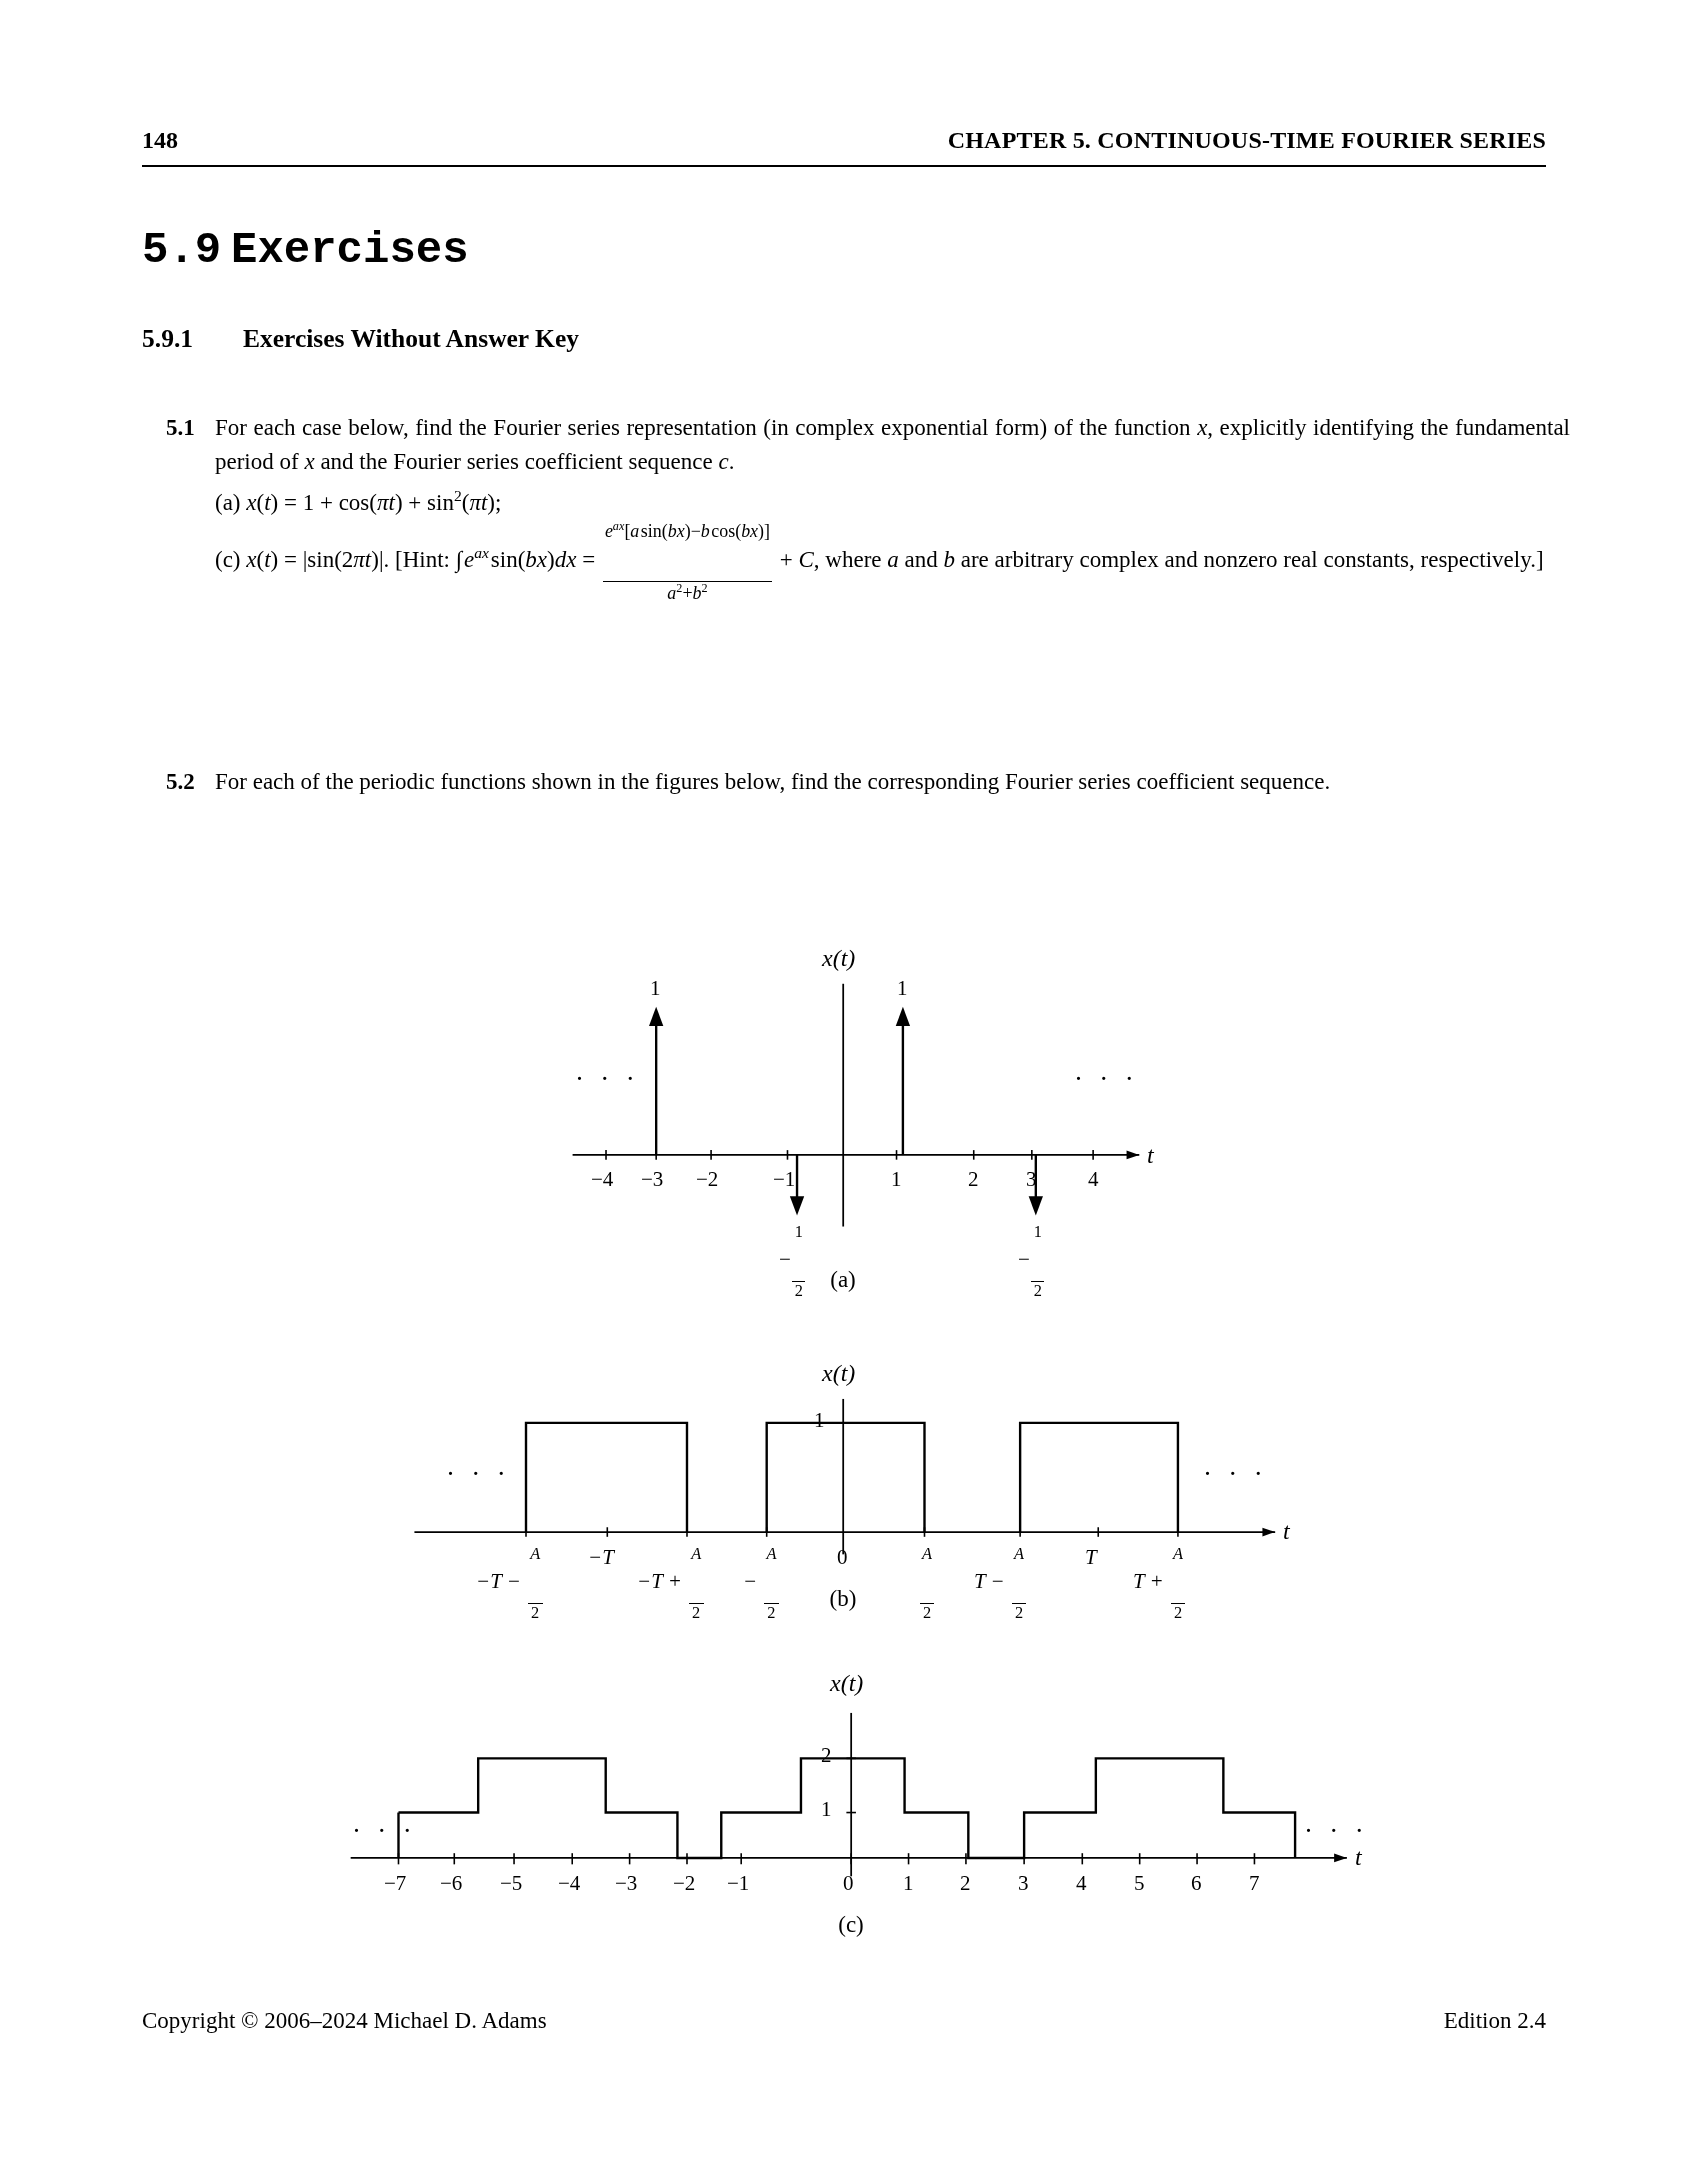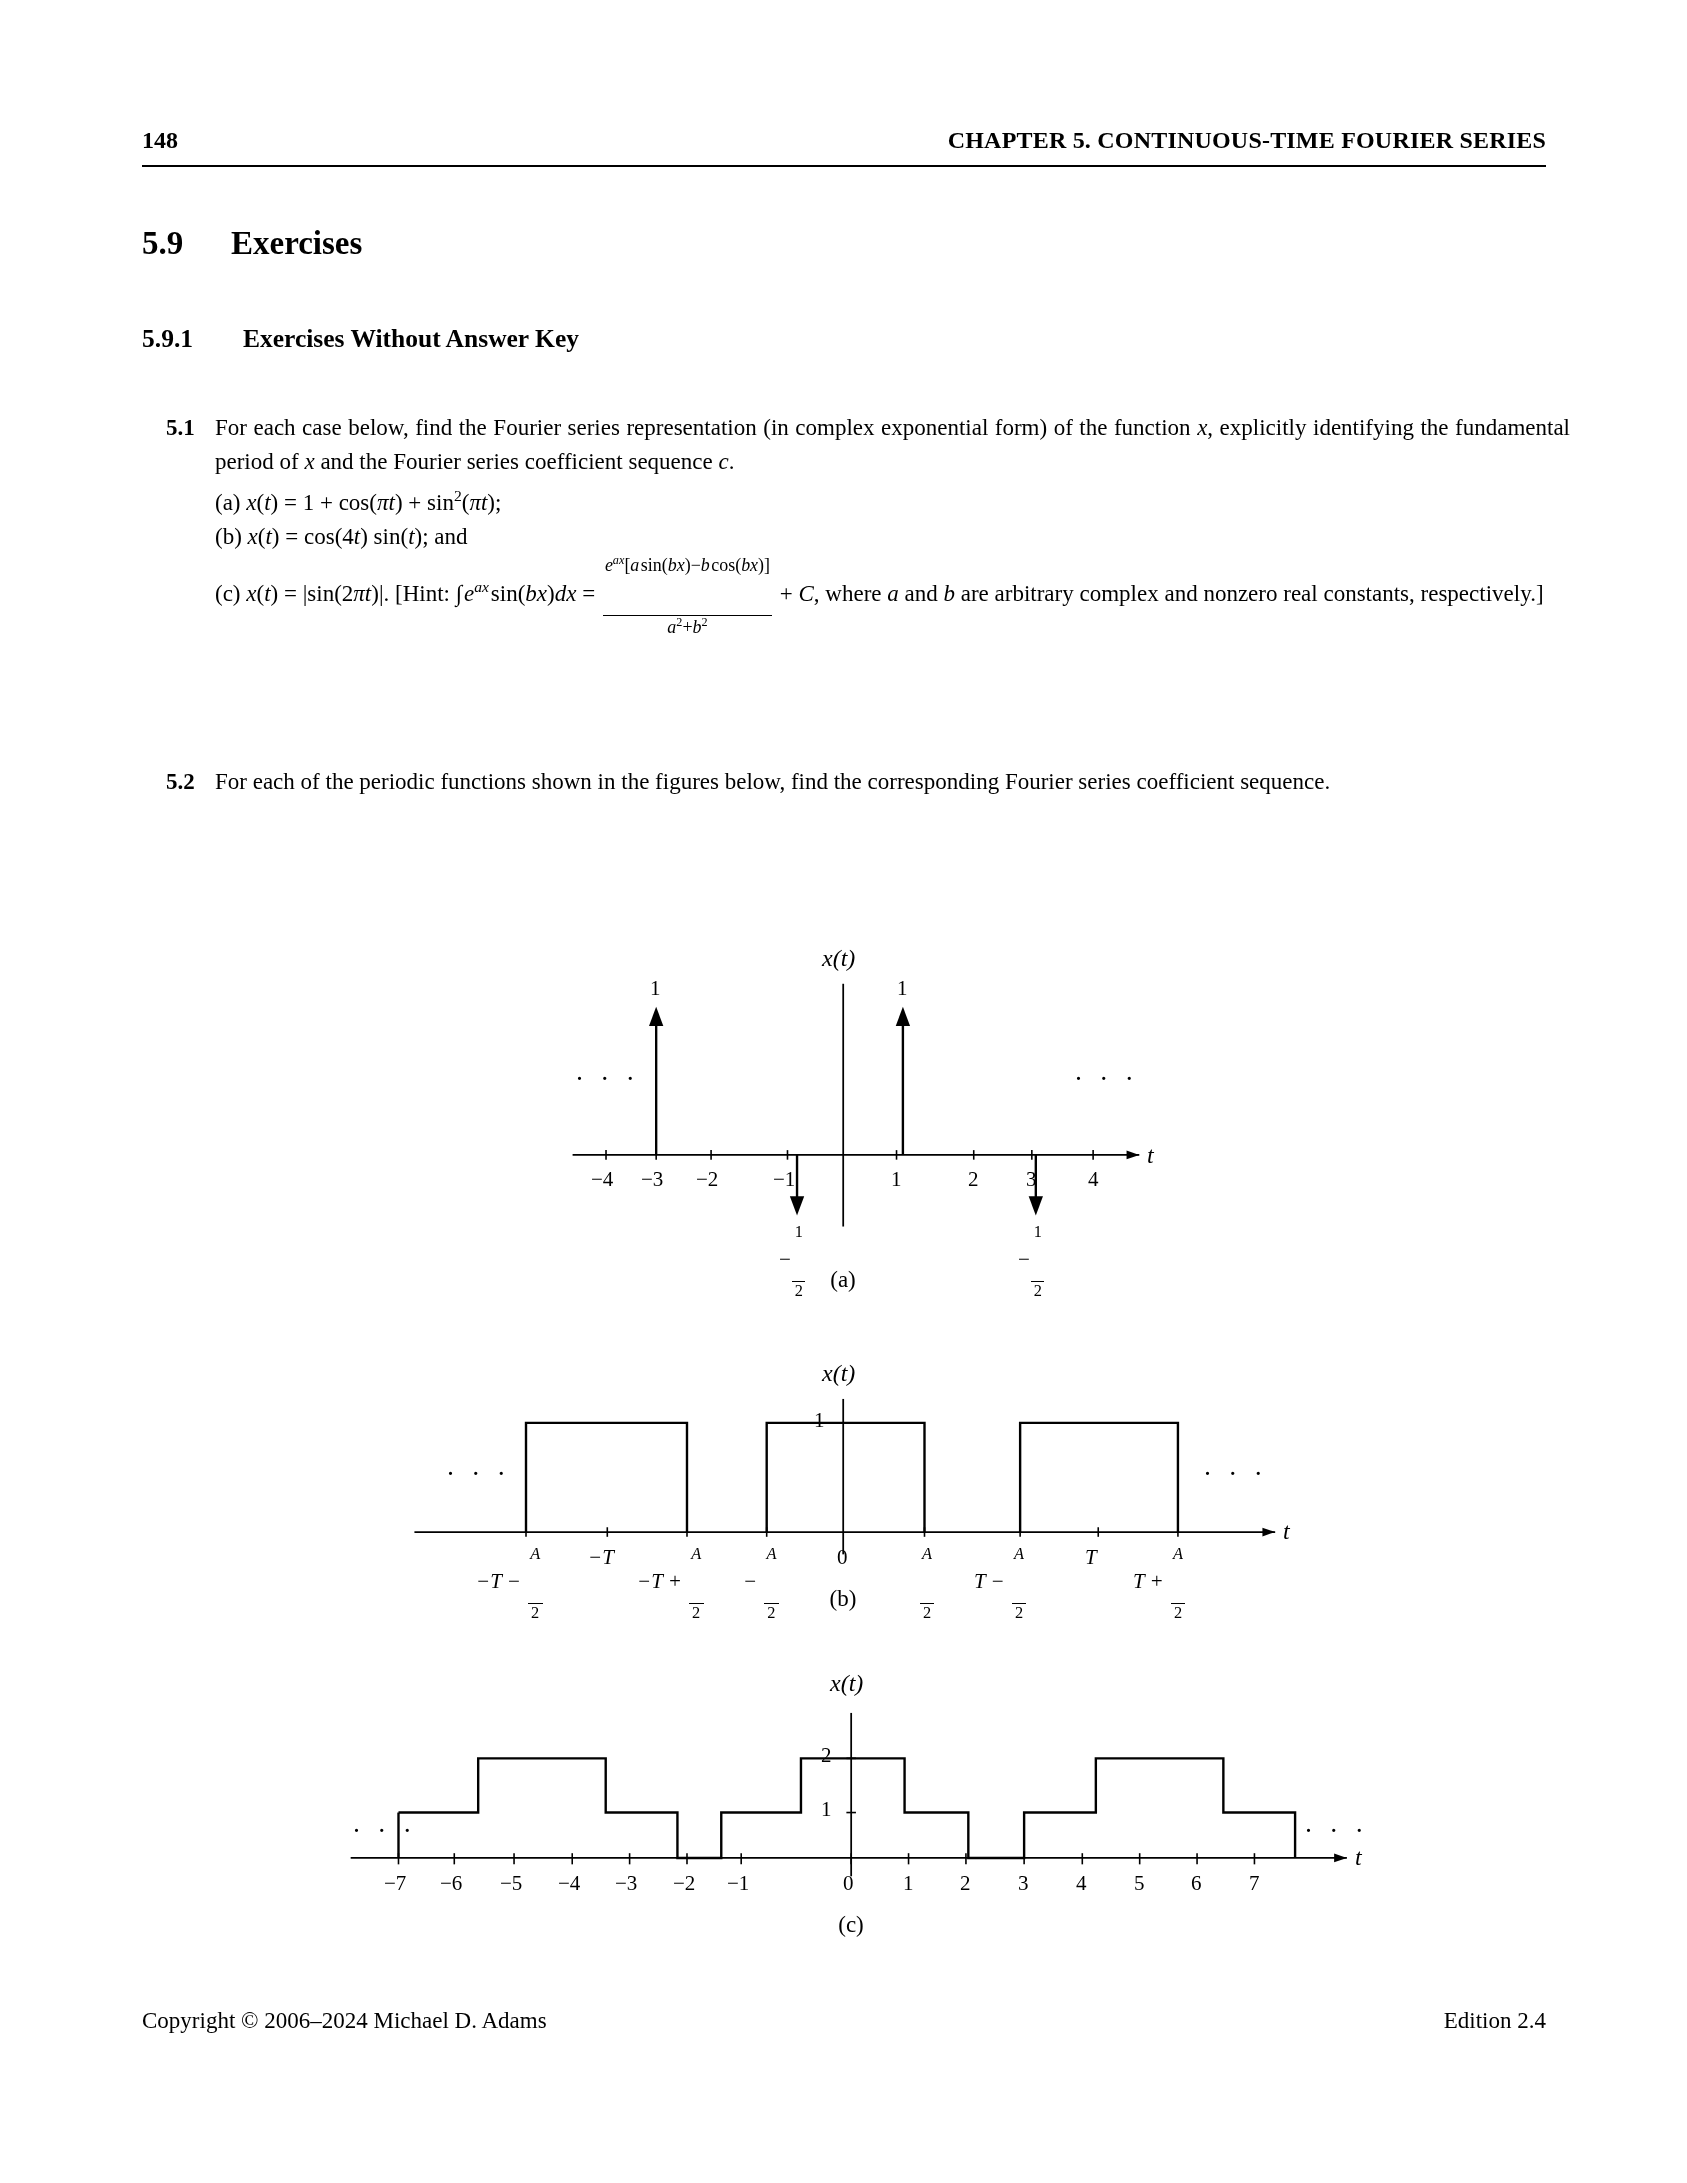--- a/index.html
+++ b/index.html
@@ -42,22 +42,23 @@
     width: 1404px;
     height: 2.4px;
     background: #000;
   }
 
   
   .sec-title {
     position: absolute;
     left: 142px;
     top: 225px;
-    font-size: 33px;
+    font-size: 44px;
     font-weight: bold;
+    font-family: Liberation Mono, monospace;
   }
   .sec-title .num { display: inline-block; width: 89px; }
 
   .subsec-title {
     position: absolute;
     left: 142px;
     top: 324px;
     font-size: 25.5px;
     font-weight: bold;
   }
@@ -152,23 +153,20 @@
 
   <div class="exercise" id="ex51">
     <span class="ex-num">5.1</span>
     <div class="ex-body">
       <div style="text-align:justify;">
         For each case below, find the Fourier series representation (in complex exponential form) of the function&nbsp;<i>x</i>,
         explicitly identifying the fundamental period of <i>x</i> and the Fourier series coefficient sequence <i>c</i>.
       </div>
       <div>
         (a)&nbsp;<i>x</i>(<i>t</i>) = 1 + cos(<i>πt</i>) + sin<sup>2</sup>(<i>πt</i>);
-      </div>
-      <div>
-        (b)&nbsp;<i>x</i>(<i>t</i>) = cos(4<i>t</i>) sin(<i>t</i>); and
       </div>
       <div style="line-height:41px;">
         (c)&nbsp;<i>x</i>(<i>t</i>) = |sin(2<i>πt</i>)|. [Hint: ∫ <i>e<sup>ax</sup></i> sin(<i>bx</i>)<i>dx</i> =
         <span class="frac">
           <span class="top"><i>e<sup>ax</sup></i>[<i>a</i> sin(<i>bx</i>)−<i>b</i> cos(<i>bx</i>)]</span>
           <span class="bot"><i>a</i><sup>2</sup>+<i>b</i><sup>2</sup></span>
         </span>
         + <i>C</i>, where <i>a</i> and <i>b</i> are arbitrary complex and
         nonzero real constants, respectively.]
       </div>

